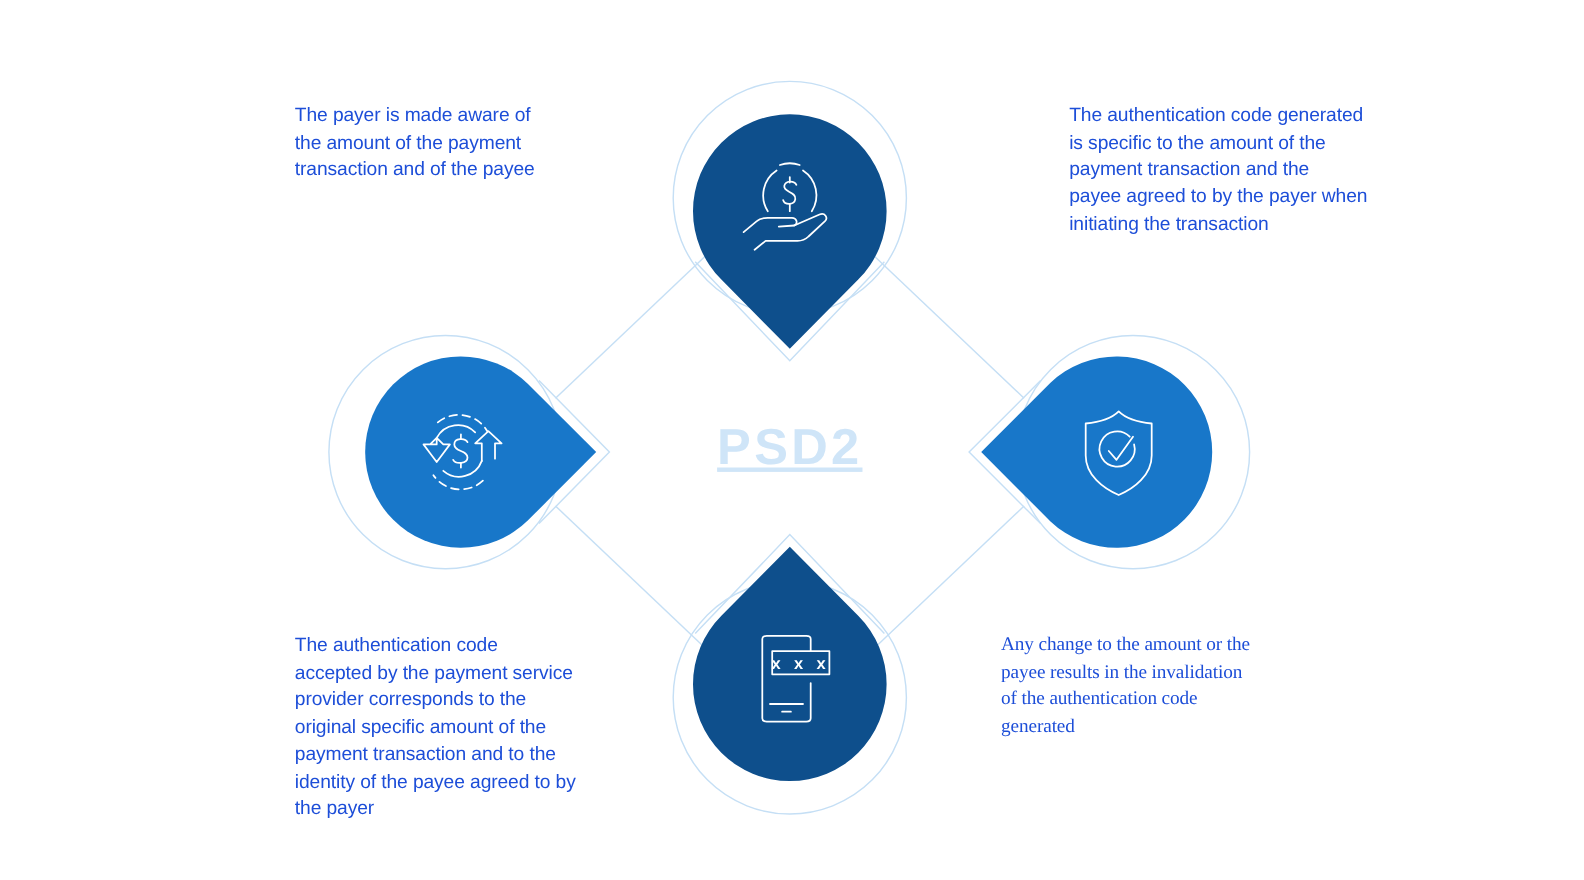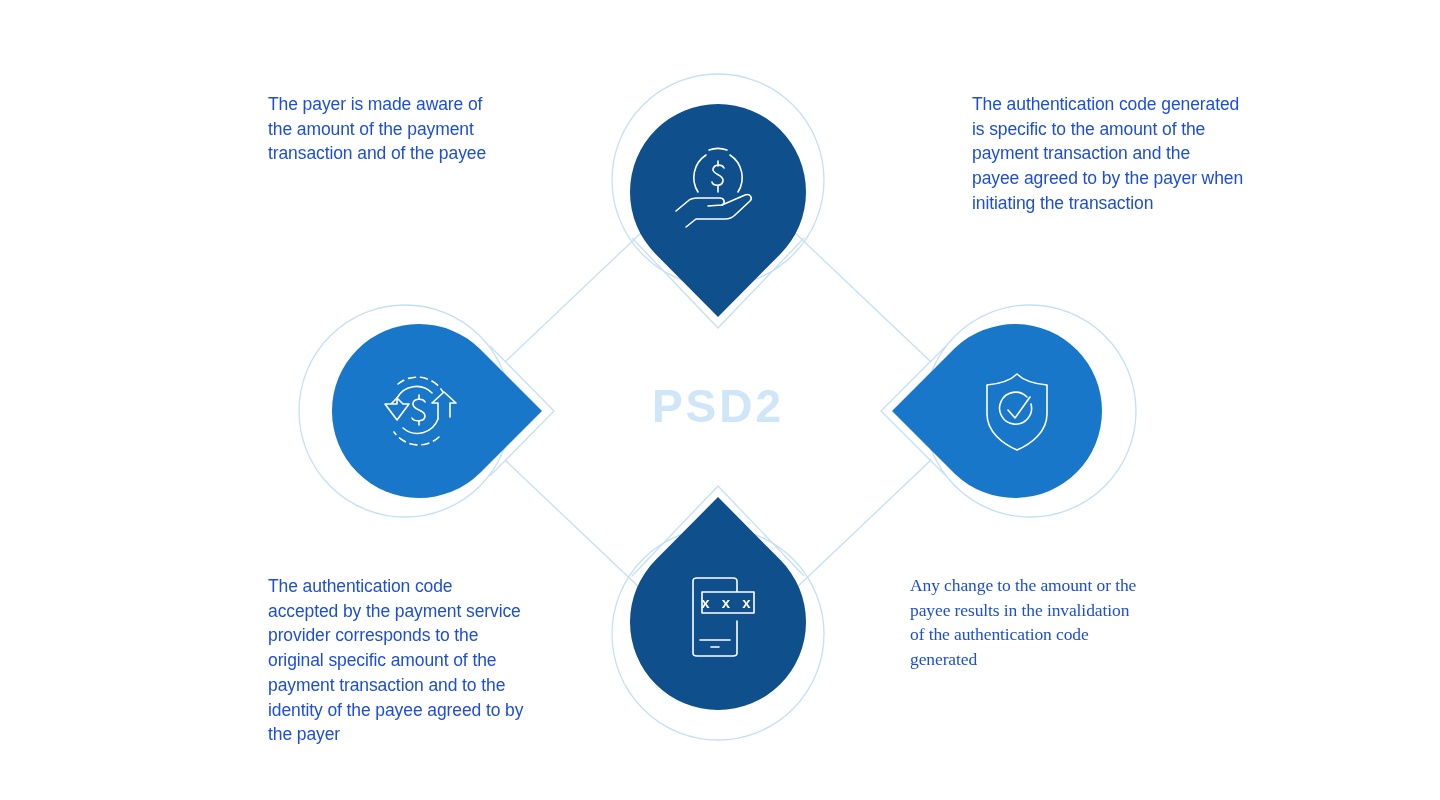--- a/index.html
+++ b/index.html
@@ -2,21 +2,21 @@
 <html><head>
 <meta charset="utf-8">
 <style>
   html, body { margin: 0; padding: 0; background: #ffffff; }
   body { width: 1440px; height: 800px; position: relative; overflow: hidden;
          font-family: "Liberation Sans", sans-serif; }
   #diagram { position: absolute; left: 0; top: 0; width: 1440px; height: 800px; }
   .desc { position: absolute; font-size: 17.5px; line-height: 24.7px; color: #1d4ed8;
           letter-spacing: -0.1px; margin: 0; white-space: pre-line; }
   .center-title { position: absolute; left: 620px; top: 376px; width: 196px; text-align: center;
-          font-size: 46px; font-weight: bold; letter-spacing: 3px; color: #cfe5f8; line-height: 60px; }
+          font-size: 46px; font-weight: bold; letter-spacing: 3px; color: #cfe5f8; line-height: 60px; text-decoration: underline; }
 </style>
 </head>
 <body>
 
 <svg id="diagram" viewBox="0 0 1440 800" xmlns="http://www.w3.org/2000/svg">
 
   <g stroke="#c5dff5" stroke-width="1.3" fill="none">
     <line x1="642" y1="232" x2="505" y2="362"></line>
     <line x1="794" y1="232" x2="931" y2="362"></line>
     <line x1="505" y1="460" x2="642" y2="590"></line>

